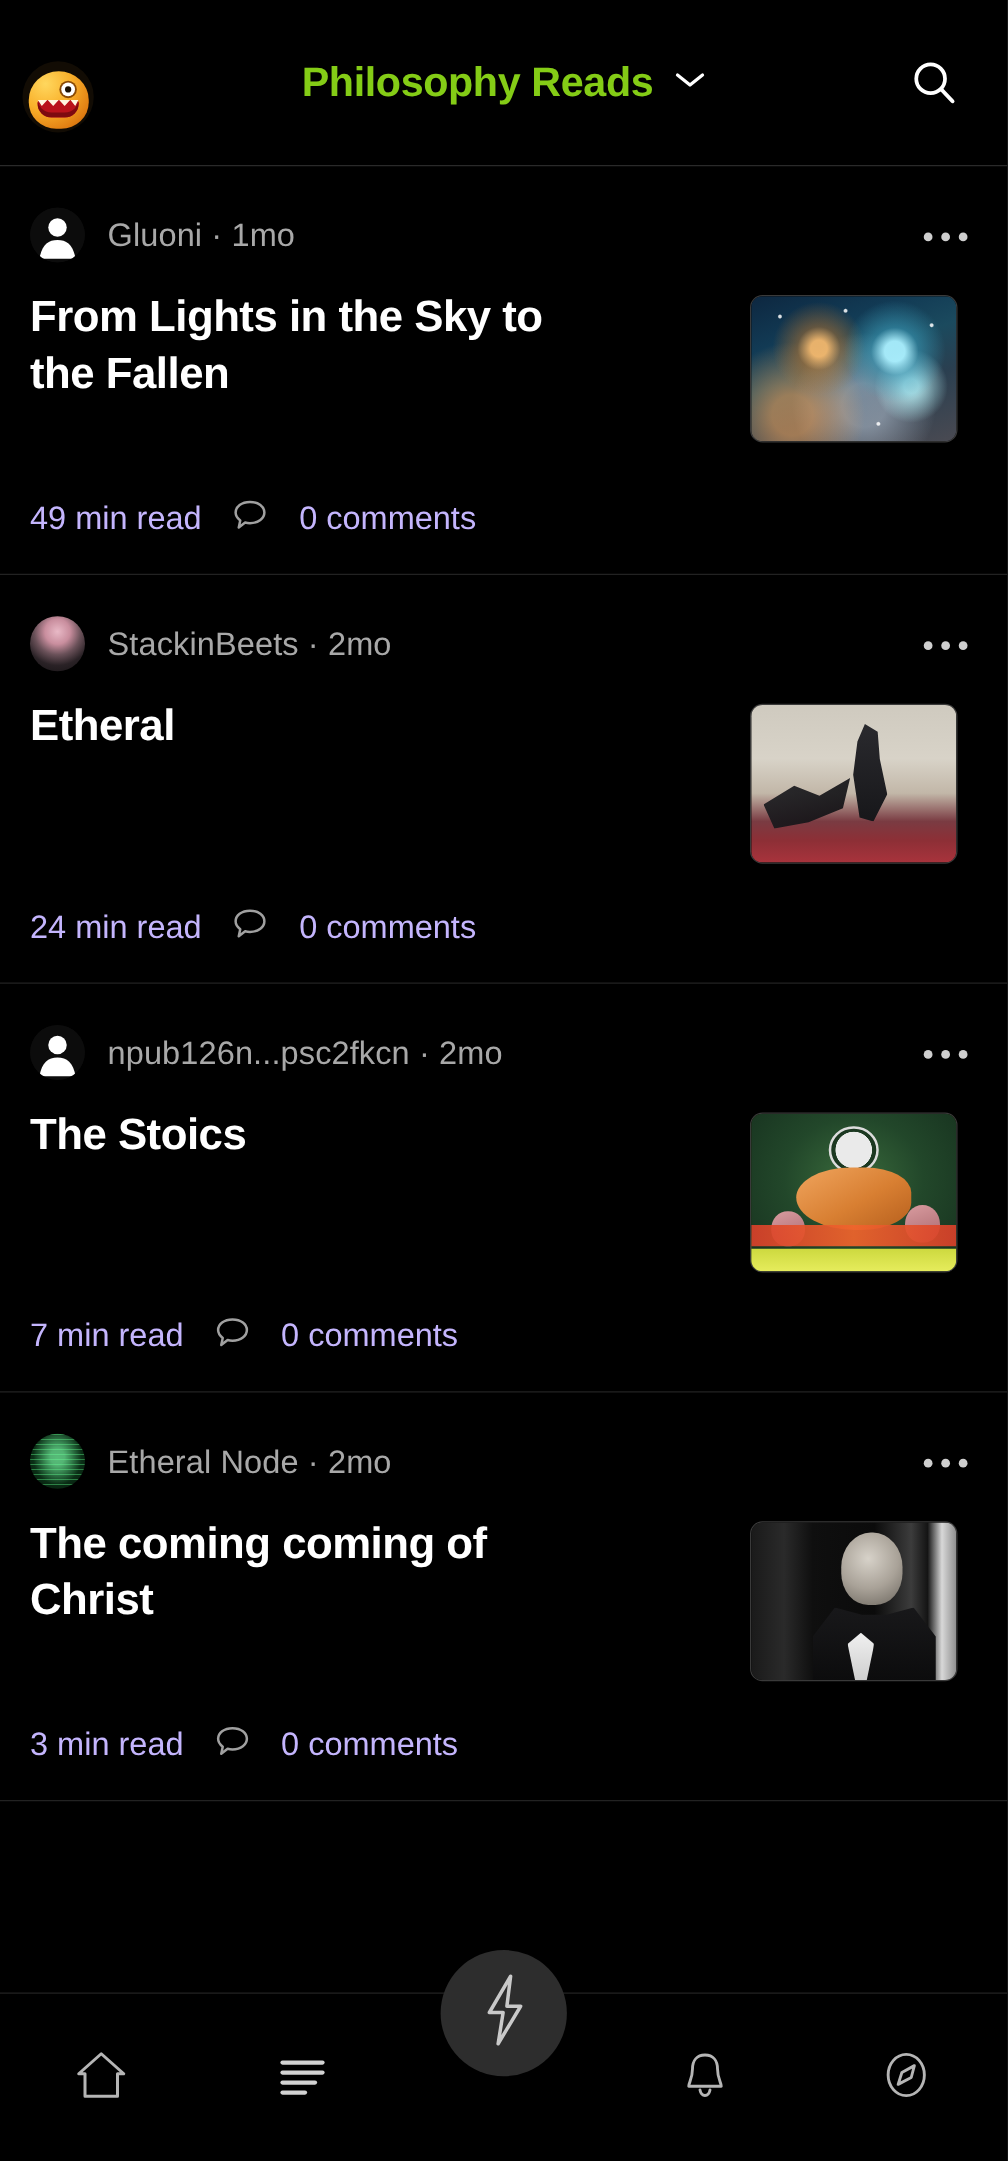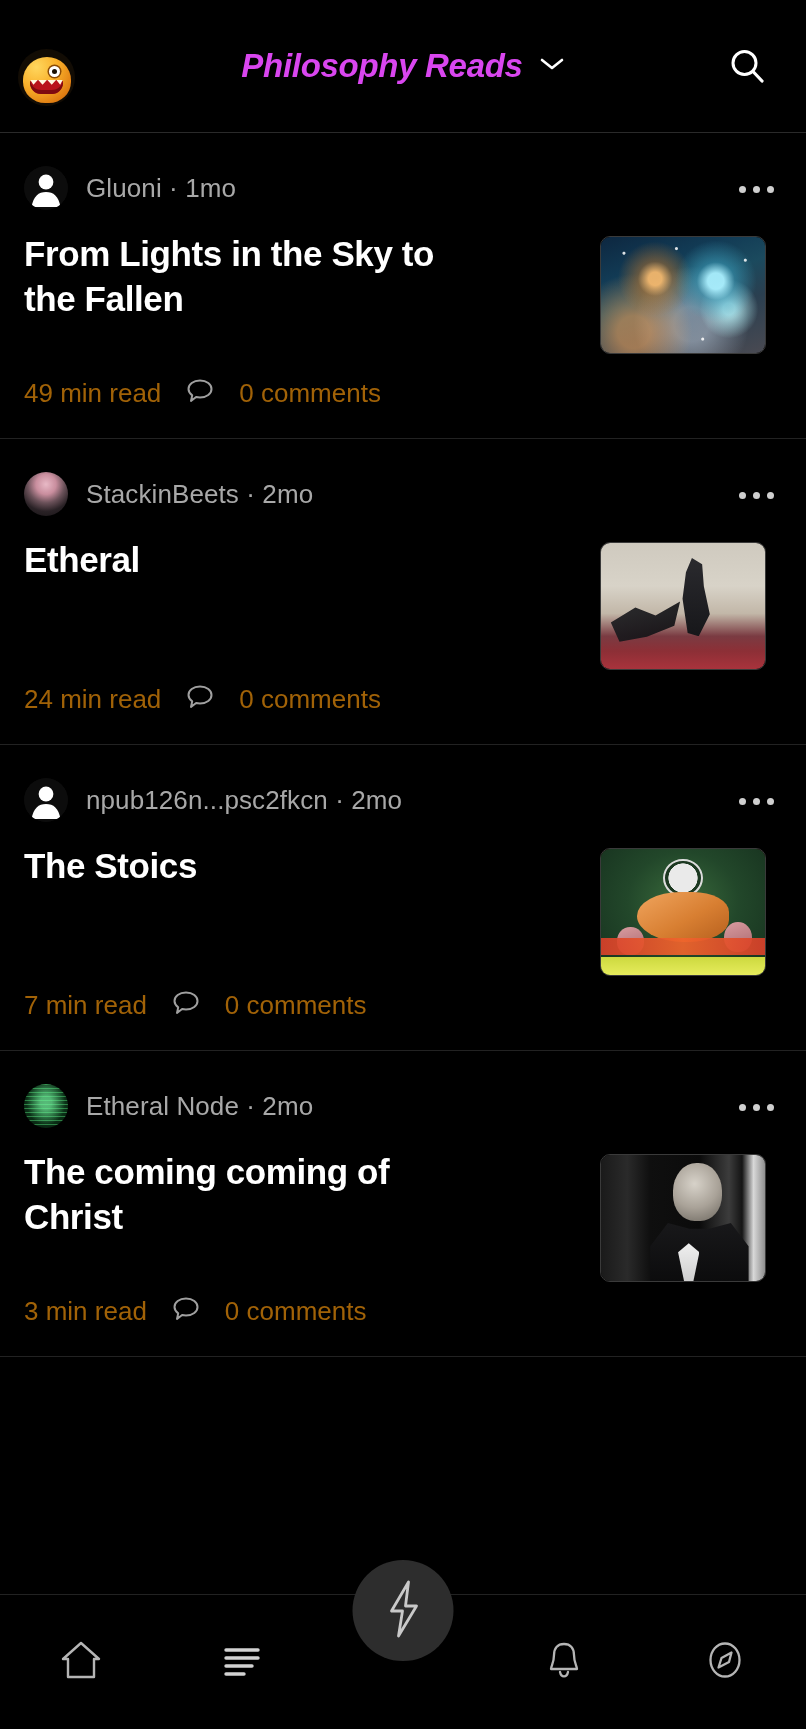--- a/index.html
+++ b/index.html
@@ -47,21 +47,21 @@
   .monster .mouth:before{
     content:""; position:absolute; left:0; top:0;
     width:100%; height:5px; background:#fff6e0;
     clip-path:polygon(0 0,100% 0,92% 100%,80% 0,66% 100%,52% 0,38% 100%,24% 0,10% 100%,0 0);
   }
   .hdr-title-wrap{
     position:absolute; left:0; right:0; top:0; bottom:0;
     display:flex; align-items:center; justify-content:center; gap:16px;
   }
   .hdr-title{
-    font-size:33px; font-weight:700; color:#d946ef; letter-spacing:-0.3px;font-style:italic;
+    font-size:33px; font-weight:700; color:#84cc16; letter-spacing:-0.3px;
   }
   .chev{ display:block; }
   .hdr-search{
     position:absolute; right:38px; top:50%; transform:translateY(-50%);
     width:42px; height:42px; display:flex; align-items:center; justify-content:center;
   }
 
   
   .feed{ position:absolute; top:133px; left:0; right:0; bottom:0; }
   .post{
@@ -221,22 +221,22 @@
     clip-path:polygon(18% 0,40% 10%,60% 10%,82% 0,100% 40%,100% 100%,0 100%,0 40%);
   }
   .art-portrait .shirt{
     position:absolute; left:47%; bottom:0;
     width:13%; height:30%;
     background:linear-gradient(180deg,#f0f0f0 0%,#cfcfcf 100%);
     clip-path:polygon(50% 0,100% 24%,72% 100%,28% 100%,0 24%);
   }
 
   .post-meta{
-    display:flex; align-items:center; margin-top:7px; gap:24px;
-    font-size:26px; color:#a16207;
+    display:flex; align-items:center; margin-top:28px; gap:24px;
+    font-size:26px; color:#c4b5fd;
   }
   .meta-comments{ display:flex; align-items:center; gap:24px; }
 
   
   .post-clipped{ padding-bottom:12px; border-bottom:1px solid #222; }
 
   
   .navbar{
     position:absolute; left:0; right:0; bottom:0; height:135px;
     background:#000; border-top:1px solid #222;

